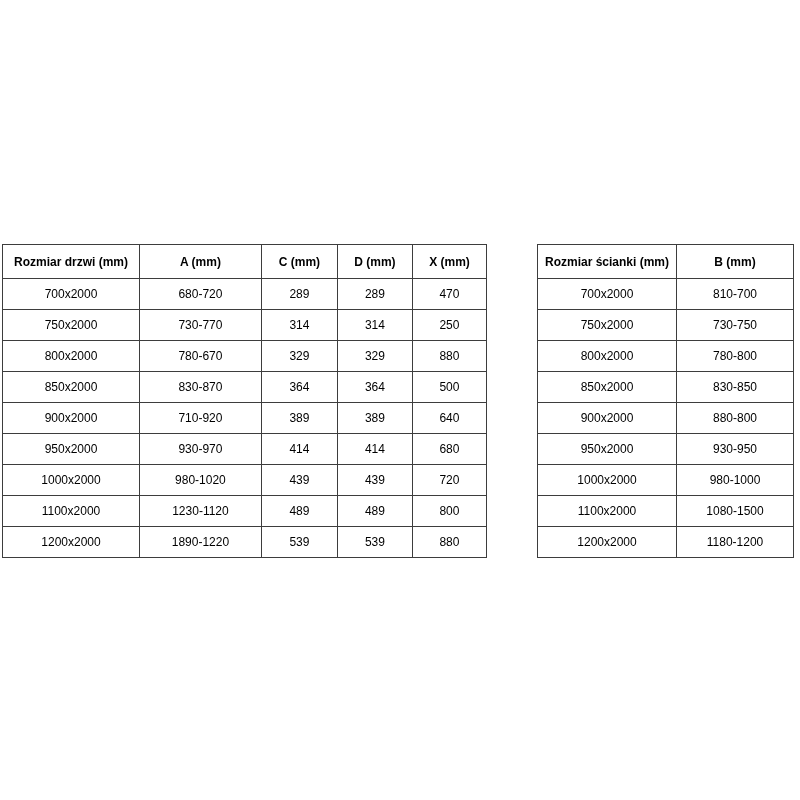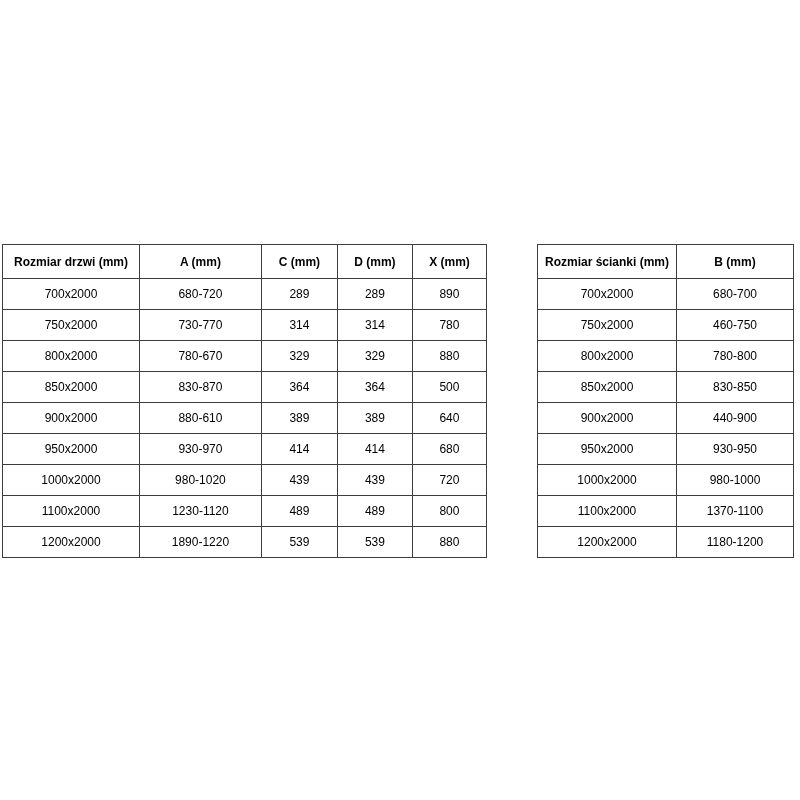--- a/index.html
+++ b/index.html
@@ -72,46 +72,46 @@
           <th>D (mm)</th>
           <th>X (mm)</th>
         </tr>
       </thead>
       <tbody>
         <tr>
           <td>700x2000</td>
           <td>680-720</td>
           <td>289</td>
           <td>289</td>
-          <td>890</td>
+          <td>470</td>
         </tr>
         <tr>
           <td>750x2000</td>
           <td>730-770</td>
           <td>314</td>
           <td>314</td>
-          <td>780</td>
+          <td>250</td>
         </tr>
         <tr>
           <td>800x2000</td>
           <td>780-670</td>
           <td>329</td>
           <td>329</td>
           <td>880</td>
         </tr>
         <tr>
           <td>850x2000</td>
           <td>830-870</td>
           <td>364</td>
           <td>364</td>
           <td>500</td>
         </tr>
         <tr>
           <td>900x2000</td>
-          <td>880-610</td>
+          <td>710-920</td>
           <td>389</td>
           <td>389</td>
           <td>640</td>
         </tr>
         <tr>
           <td>950x2000</td>
           <td>930-970</td>
           <td>414</td>
           <td>414</td>
           <td>680</td>
@@ -147,49 +147,49 @@
       </colgroup>
       <thead>
         <tr>
           <th>Rozmiar ścianki (mm)</th>
           <th>B (mm)</th>
         </tr>
       </thead>
       <tbody>
         <tr>
           <td>700x2000</td>
-          <td>680-700</td>
+          <td>810-700</td>
         </tr>
         <tr>
           <td>750x2000</td>
-          <td>460-750</td>
+          <td>730-750</td>
         </tr>
         <tr>
           <td>800x2000</td>
           <td>780-800</td>
         </tr>
         <tr>
           <td>850x2000</td>
           <td>830-850</td>
         </tr>
         <tr>
           <td>900x2000</td>
-          <td>440-900</td>
+          <td>880-800</td>
         </tr>
         <tr>
           <td>950x2000</td>
           <td>930-950</td>
         </tr>
         <tr>
           <td>1000x2000</td>
           <td>980-1000</td>
         </tr>
         <tr>
           <td>1100x2000</td>
-          <td>1370-1100</td>
+          <td>1080-1500</td>
         </tr>
         <tr>
           <td>1200x2000</td>
           <td>1180-1200</td>
         </tr>
       </tbody>
     </table>
 </div>
 
 </body></html>

